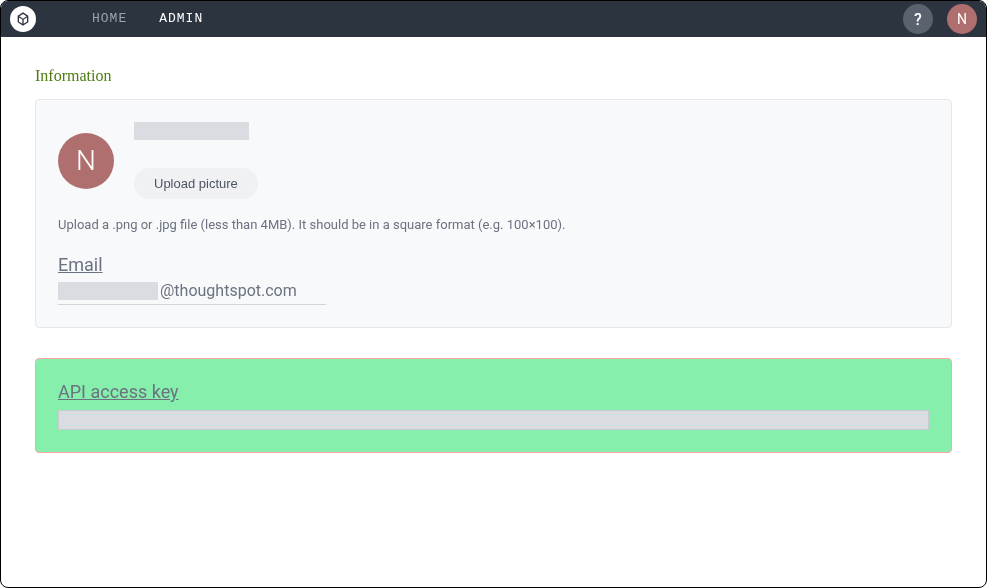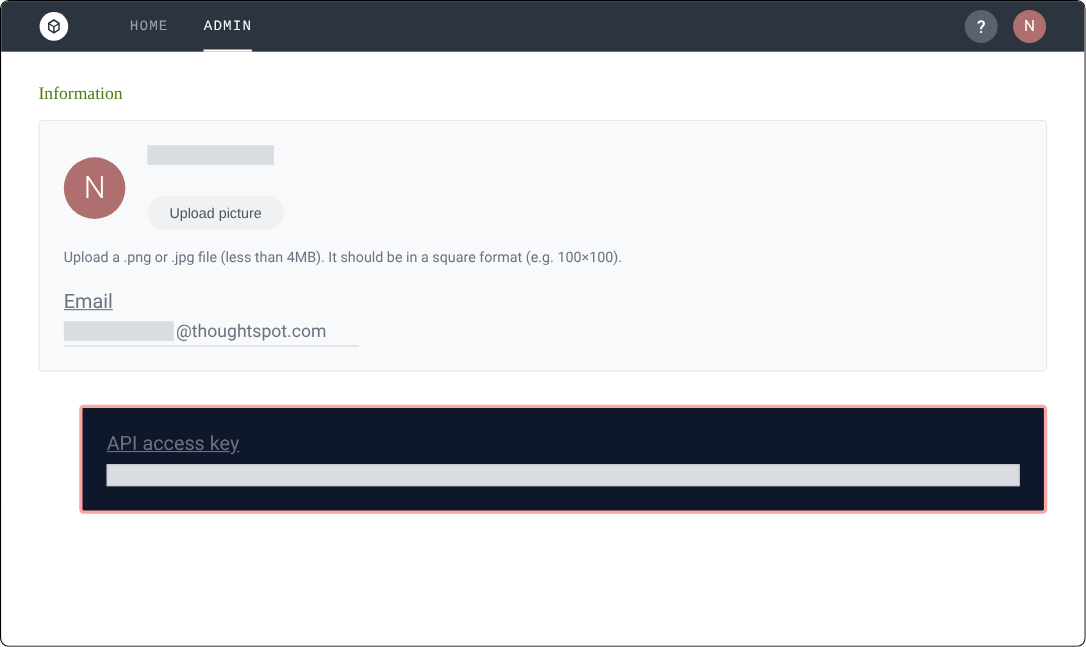--- a/index.html
+++ b/index.html
@@ -18,24 +18,24 @@
       width: 987px;
       height: 588px;
       border: 1px solid #000;
       border-radius: 8px;
       overflow: hidden;
       background: #fff;
       position: relative;
     }
     .topbar {
       background: #2c3440;
-      height: 46px;
-      display: flex;
-      align-items: center;
-      padding: 0 35px;
+      height: 36px;
+      display: flex;
+      align-items: center;
+      padding: 0 9px;
       justify-content: space-between;
     }
     .topbar-left {
       display: flex;
       align-items: center;
       gap: 0;
     }
     .logo-circle {
       width: 26px;
       height: 26px;
@@ -193,25 +193,24 @@
       height: 18px;
       background: #d9dce0;
       flex-shrink: 0;
     }
     .email-domain {
       font-size: 16px;
       color: #6b7280;
       margin-left: 2px;
     }
     .panel2 {
-      background: #0f172a;
-      border: 3px solid #fca5a5;
+      background: #86efac;
+      border: 1px solid #fca5a5;
       border-radius: 4px;
       padding: 22px;
-      margin-left: 37px;
     }
     .api-bar {
       width: 100%;
       height: 20px;
       background: #d9dce0;
       border: 1px solid #c8ccd1;
       margin-top: 8px;
     }
   </style>
 </head>

